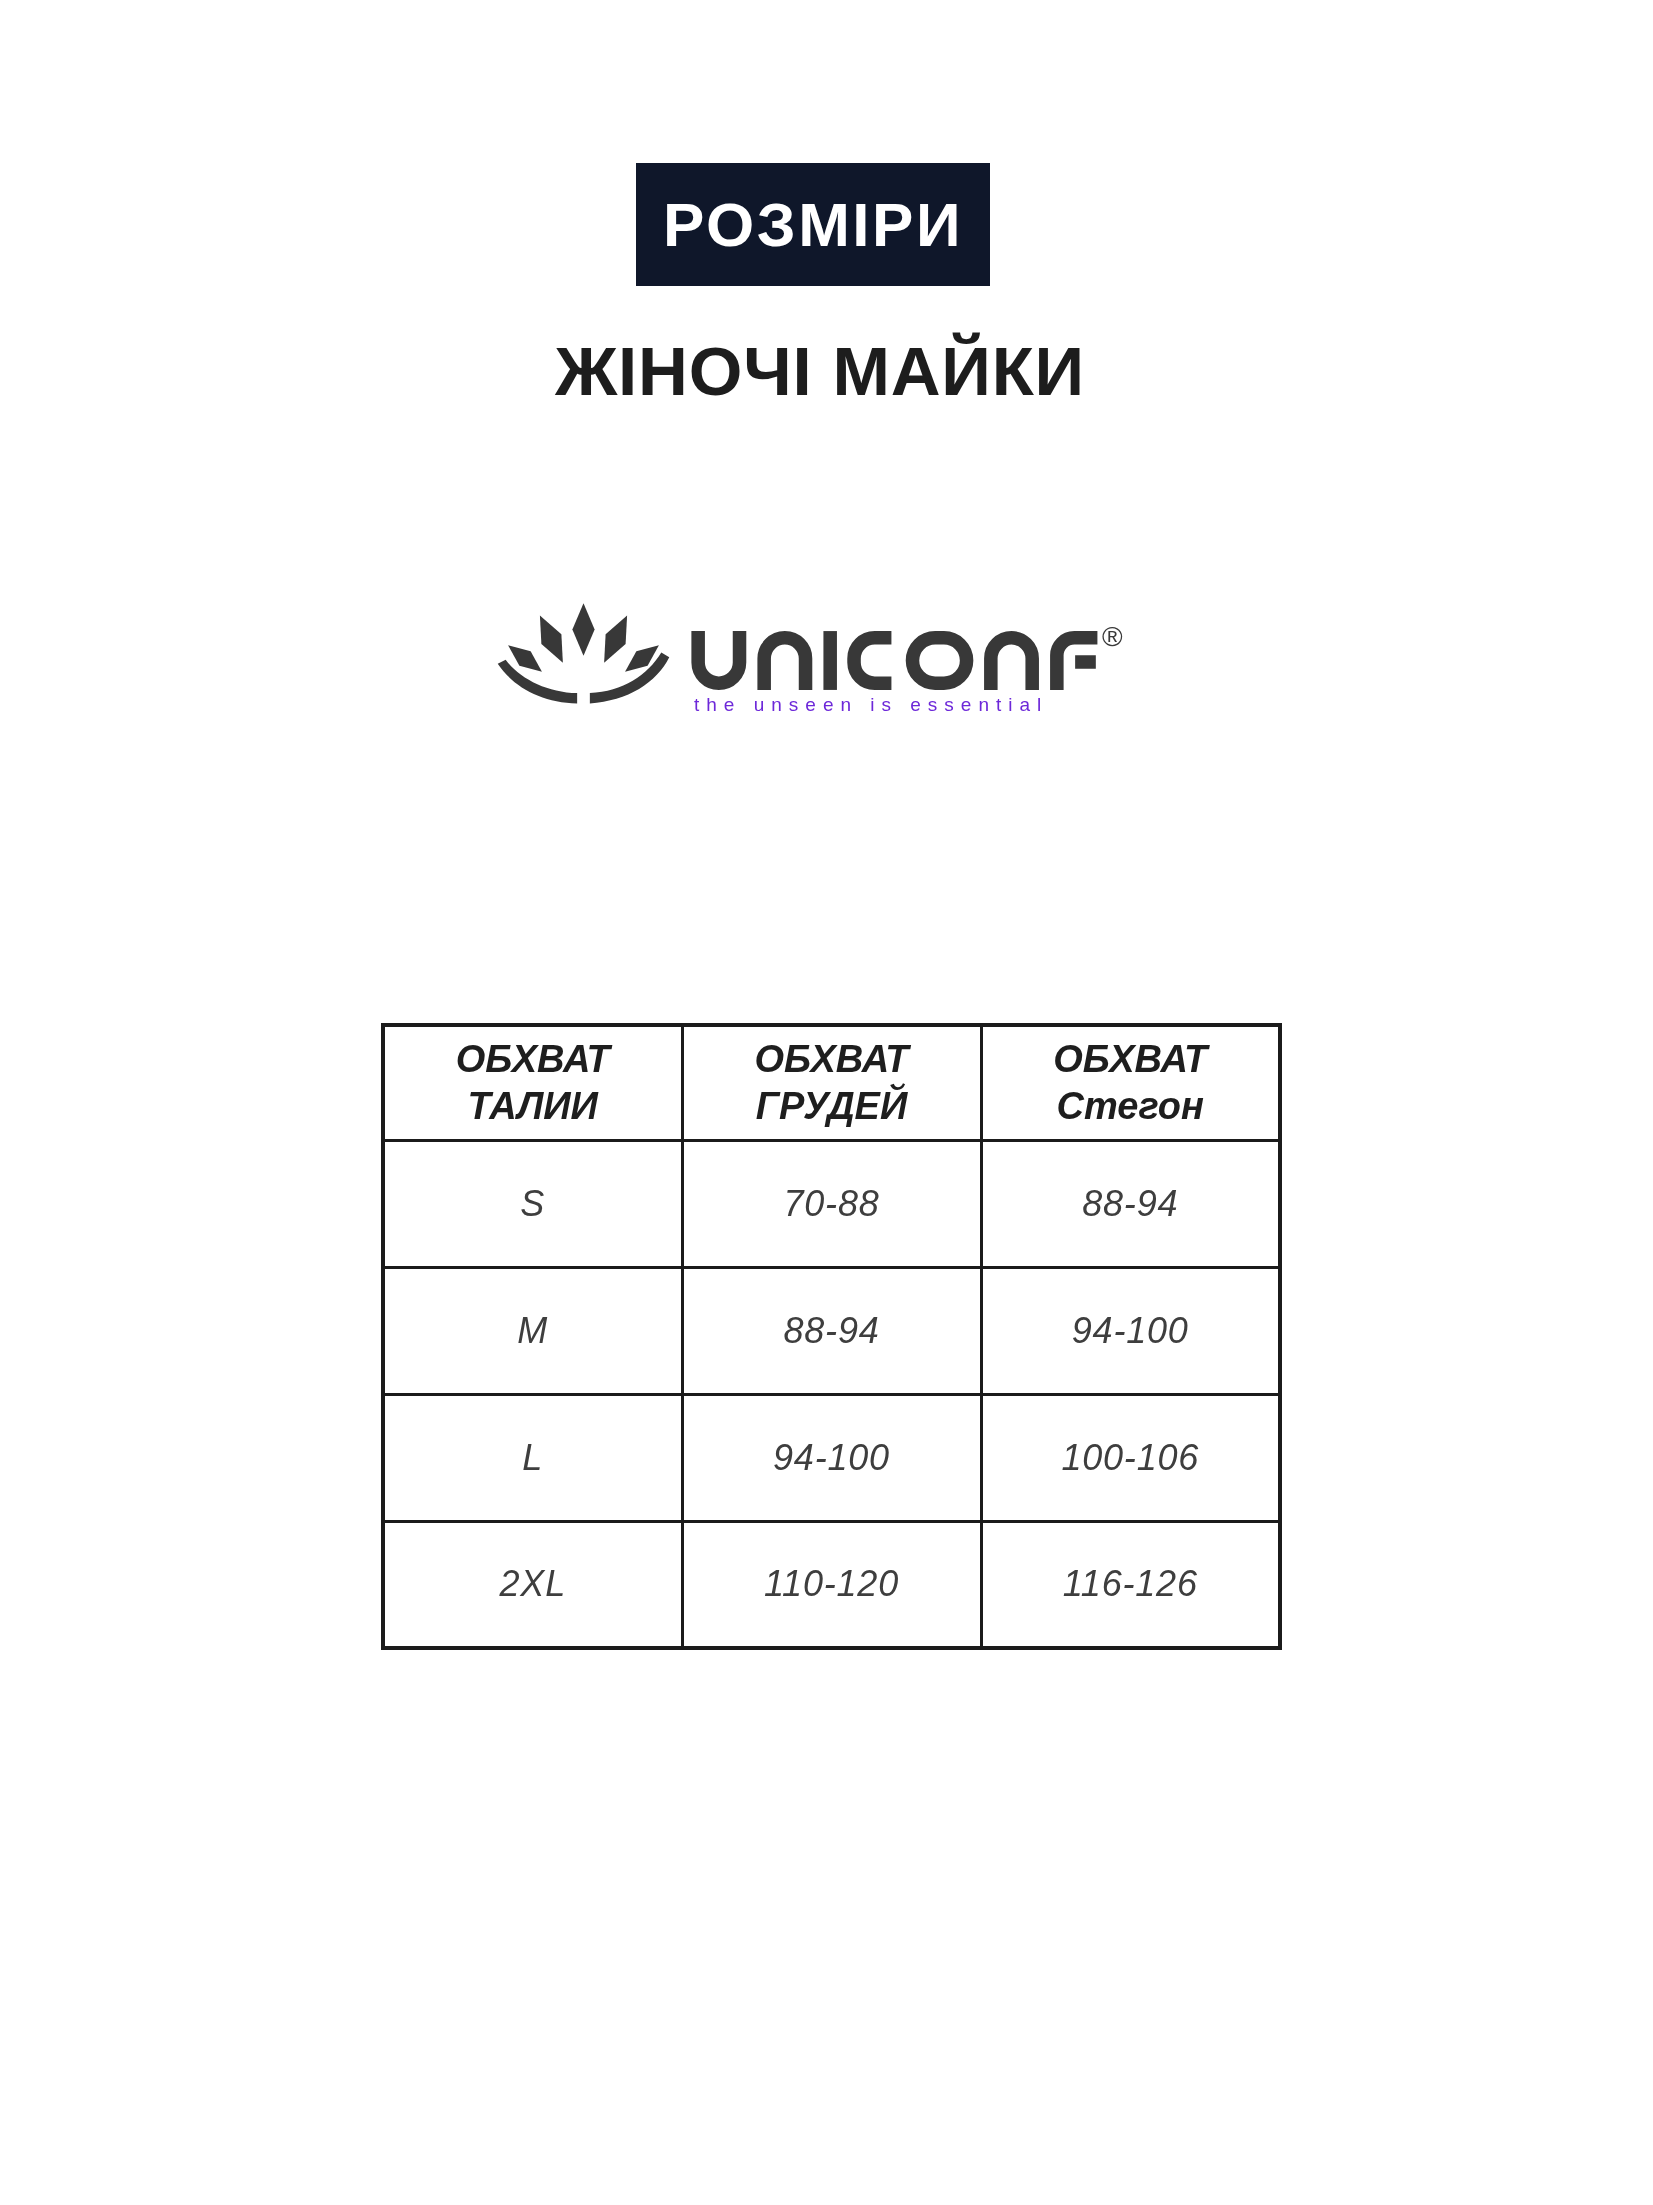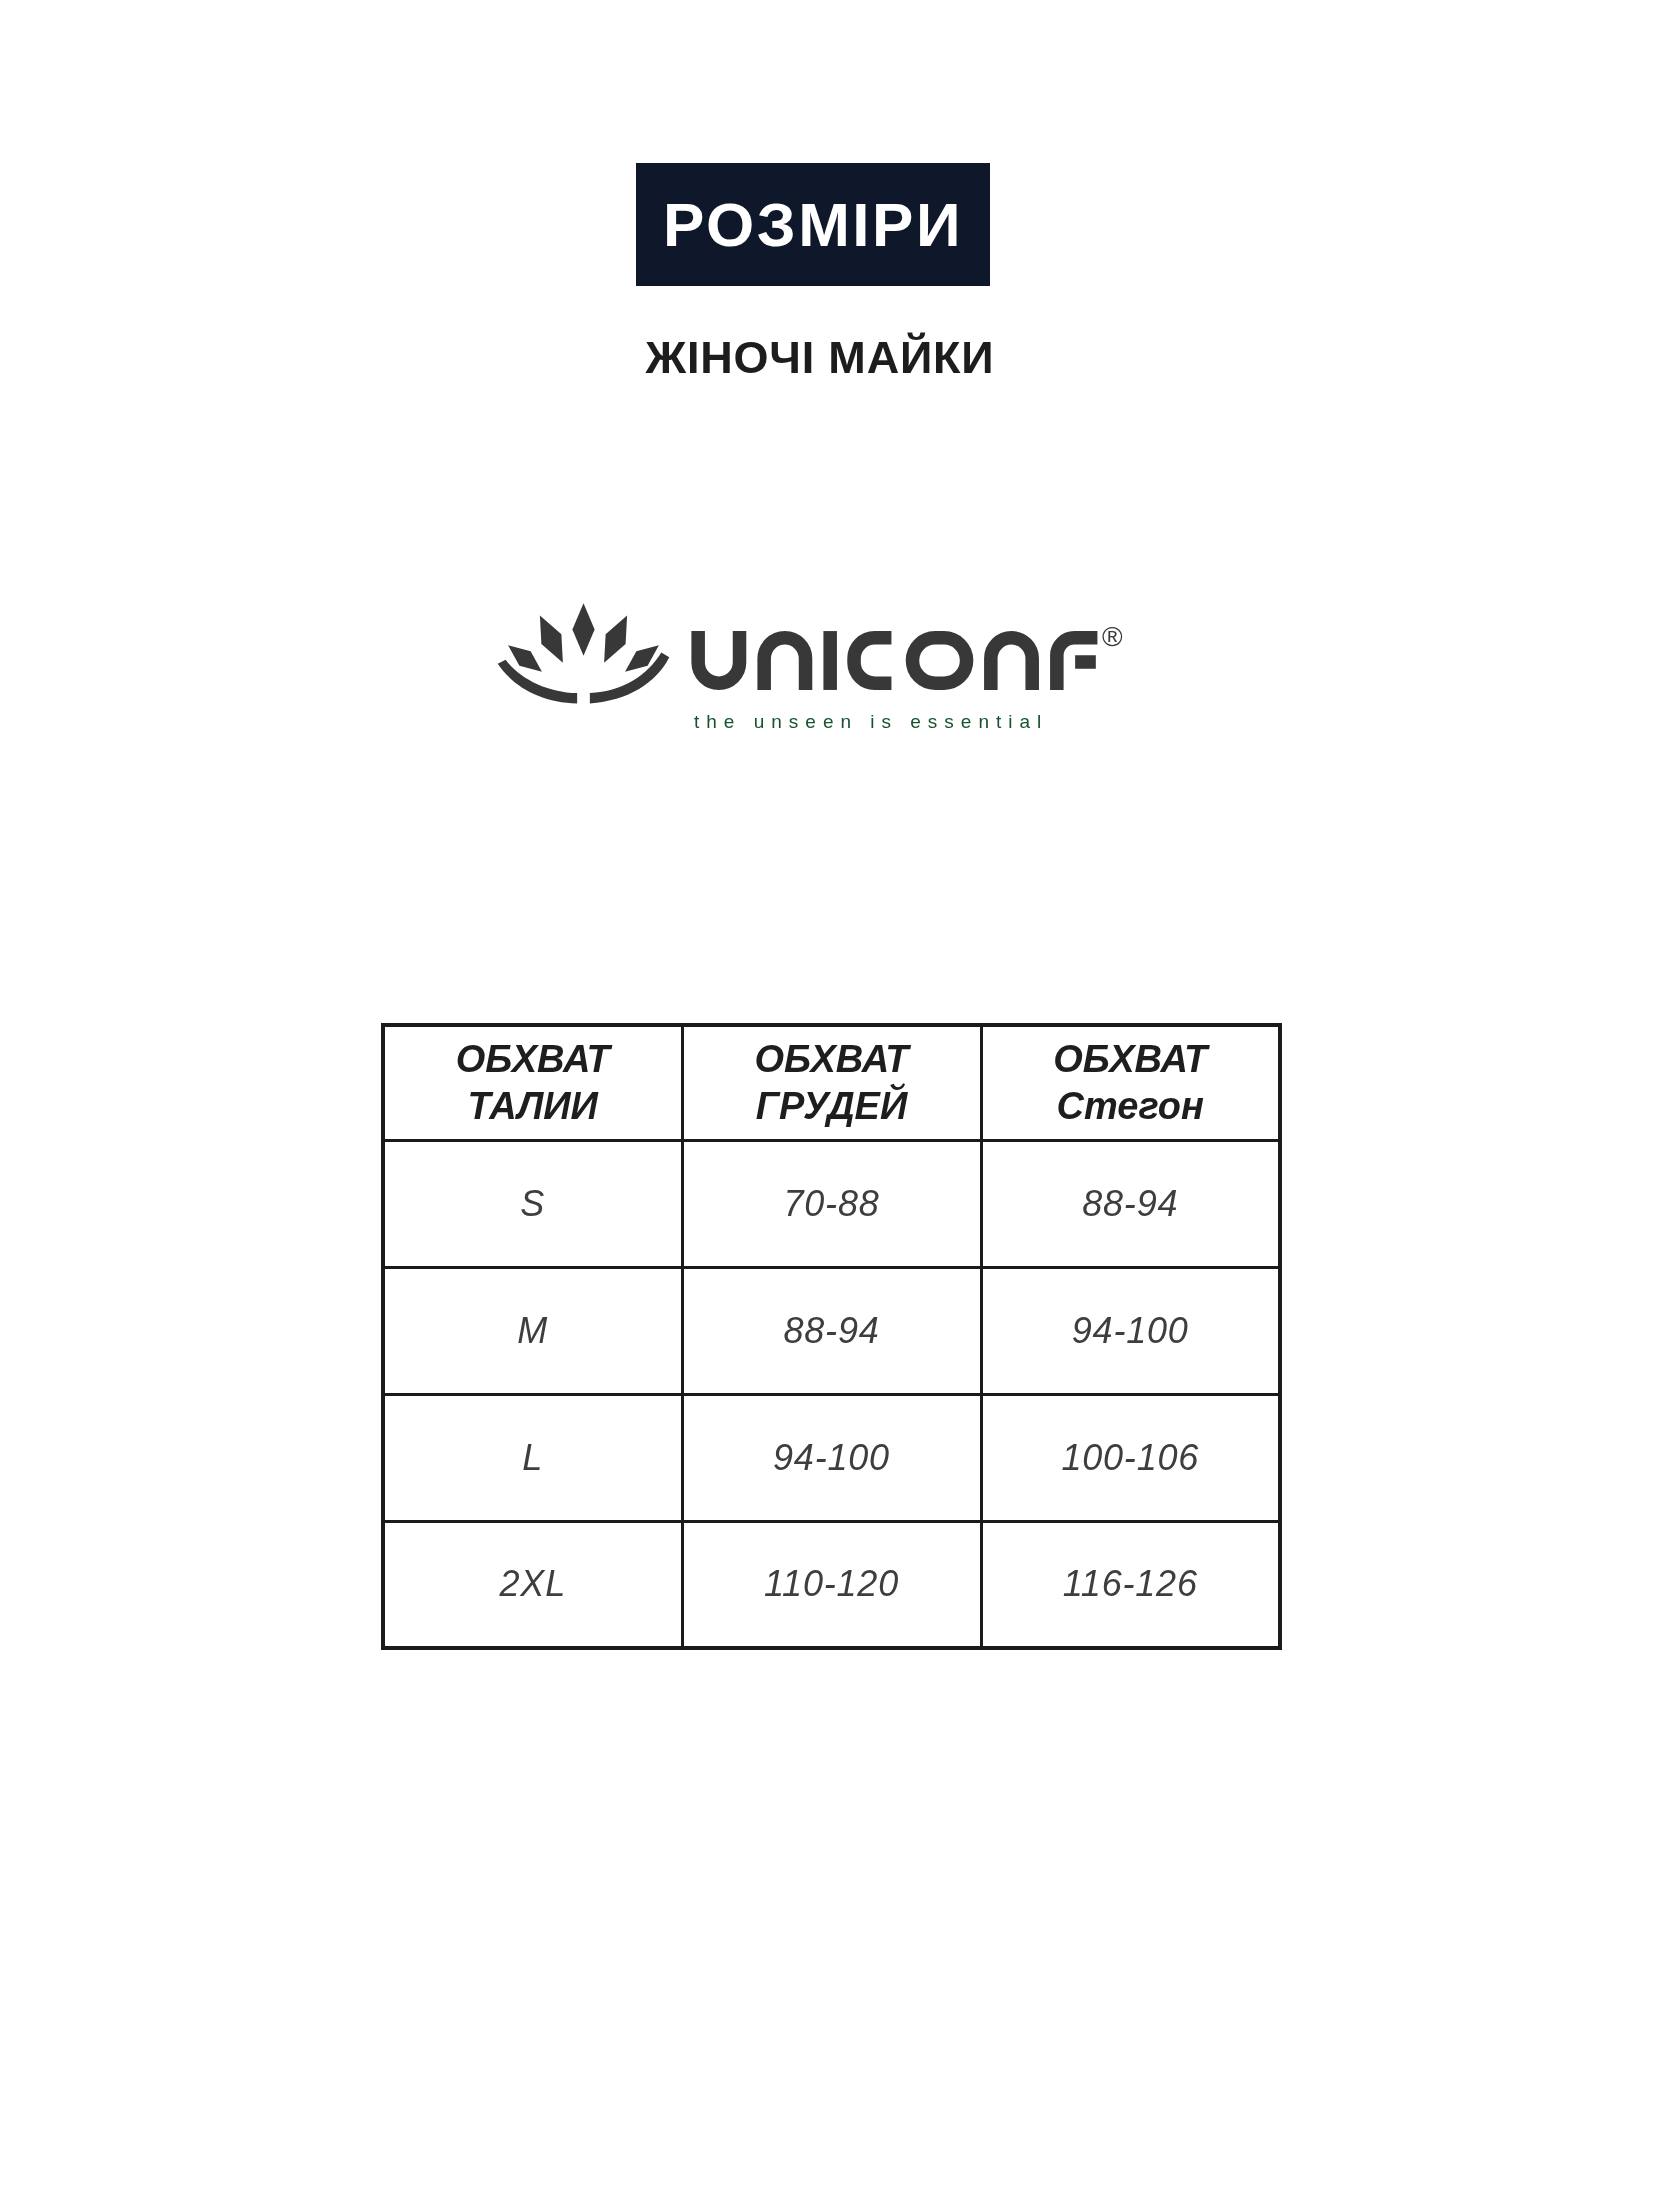--- a/index.html
+++ b/index.html
@@ -13,30 +13,30 @@
   
   .badge{
     position:absolute;left:636px;top:163px;width:354px;height:123px;
     background:#0f172a;display:flex;align-items:center;justify-content:center;
   }
   .badge span{color:#ffffff;font-size:62px;font-weight:700;letter-spacing:2.5px;}
 
   
   .title{
     position:absolute;left:0;top:332px;width:1640px;margin:0;
-    text-align:center;font-size:45px;font-weight:700;color:#1d1d1d;letter-spacing:0.8px;
+    text-align:center;font-size:69px;font-weight:700;color:#1d1d1d;letter-spacing:0.8px;
   }
 
   
   .flower{position:absolute;left:496px;top:597px;width:175px;height:108px;}
   .wordmark{position:absolute;left:691px;top:631px;width:408px;height:59px;}
   .reg{position:absolute;left:1102px;top:621px;font-size:28px;color:#3a3a3a;}
   .tagline{
-    position:absolute;left:694px;top:711px;
-    font-size:19px;letter-spacing:7px;color:#14532d;white-space:nowrap;
+    position:absolute;left:694px;top:694px;
+    font-size:19px;letter-spacing:7px;color:#6d28d9;white-space:nowrap;
   }
 
   
   .size-table{
     position:absolute;left:381px;top:1023px;width:901px;
     border-collapse:collapse;table-layout:fixed;
     border:4.9px solid #1b1b1b;
   }
   .size-table th,.size-table td{
     border:3.3px solid #1b1b1b;text-align:center;vertical-align:middle;padding:0;font-style:italic;

